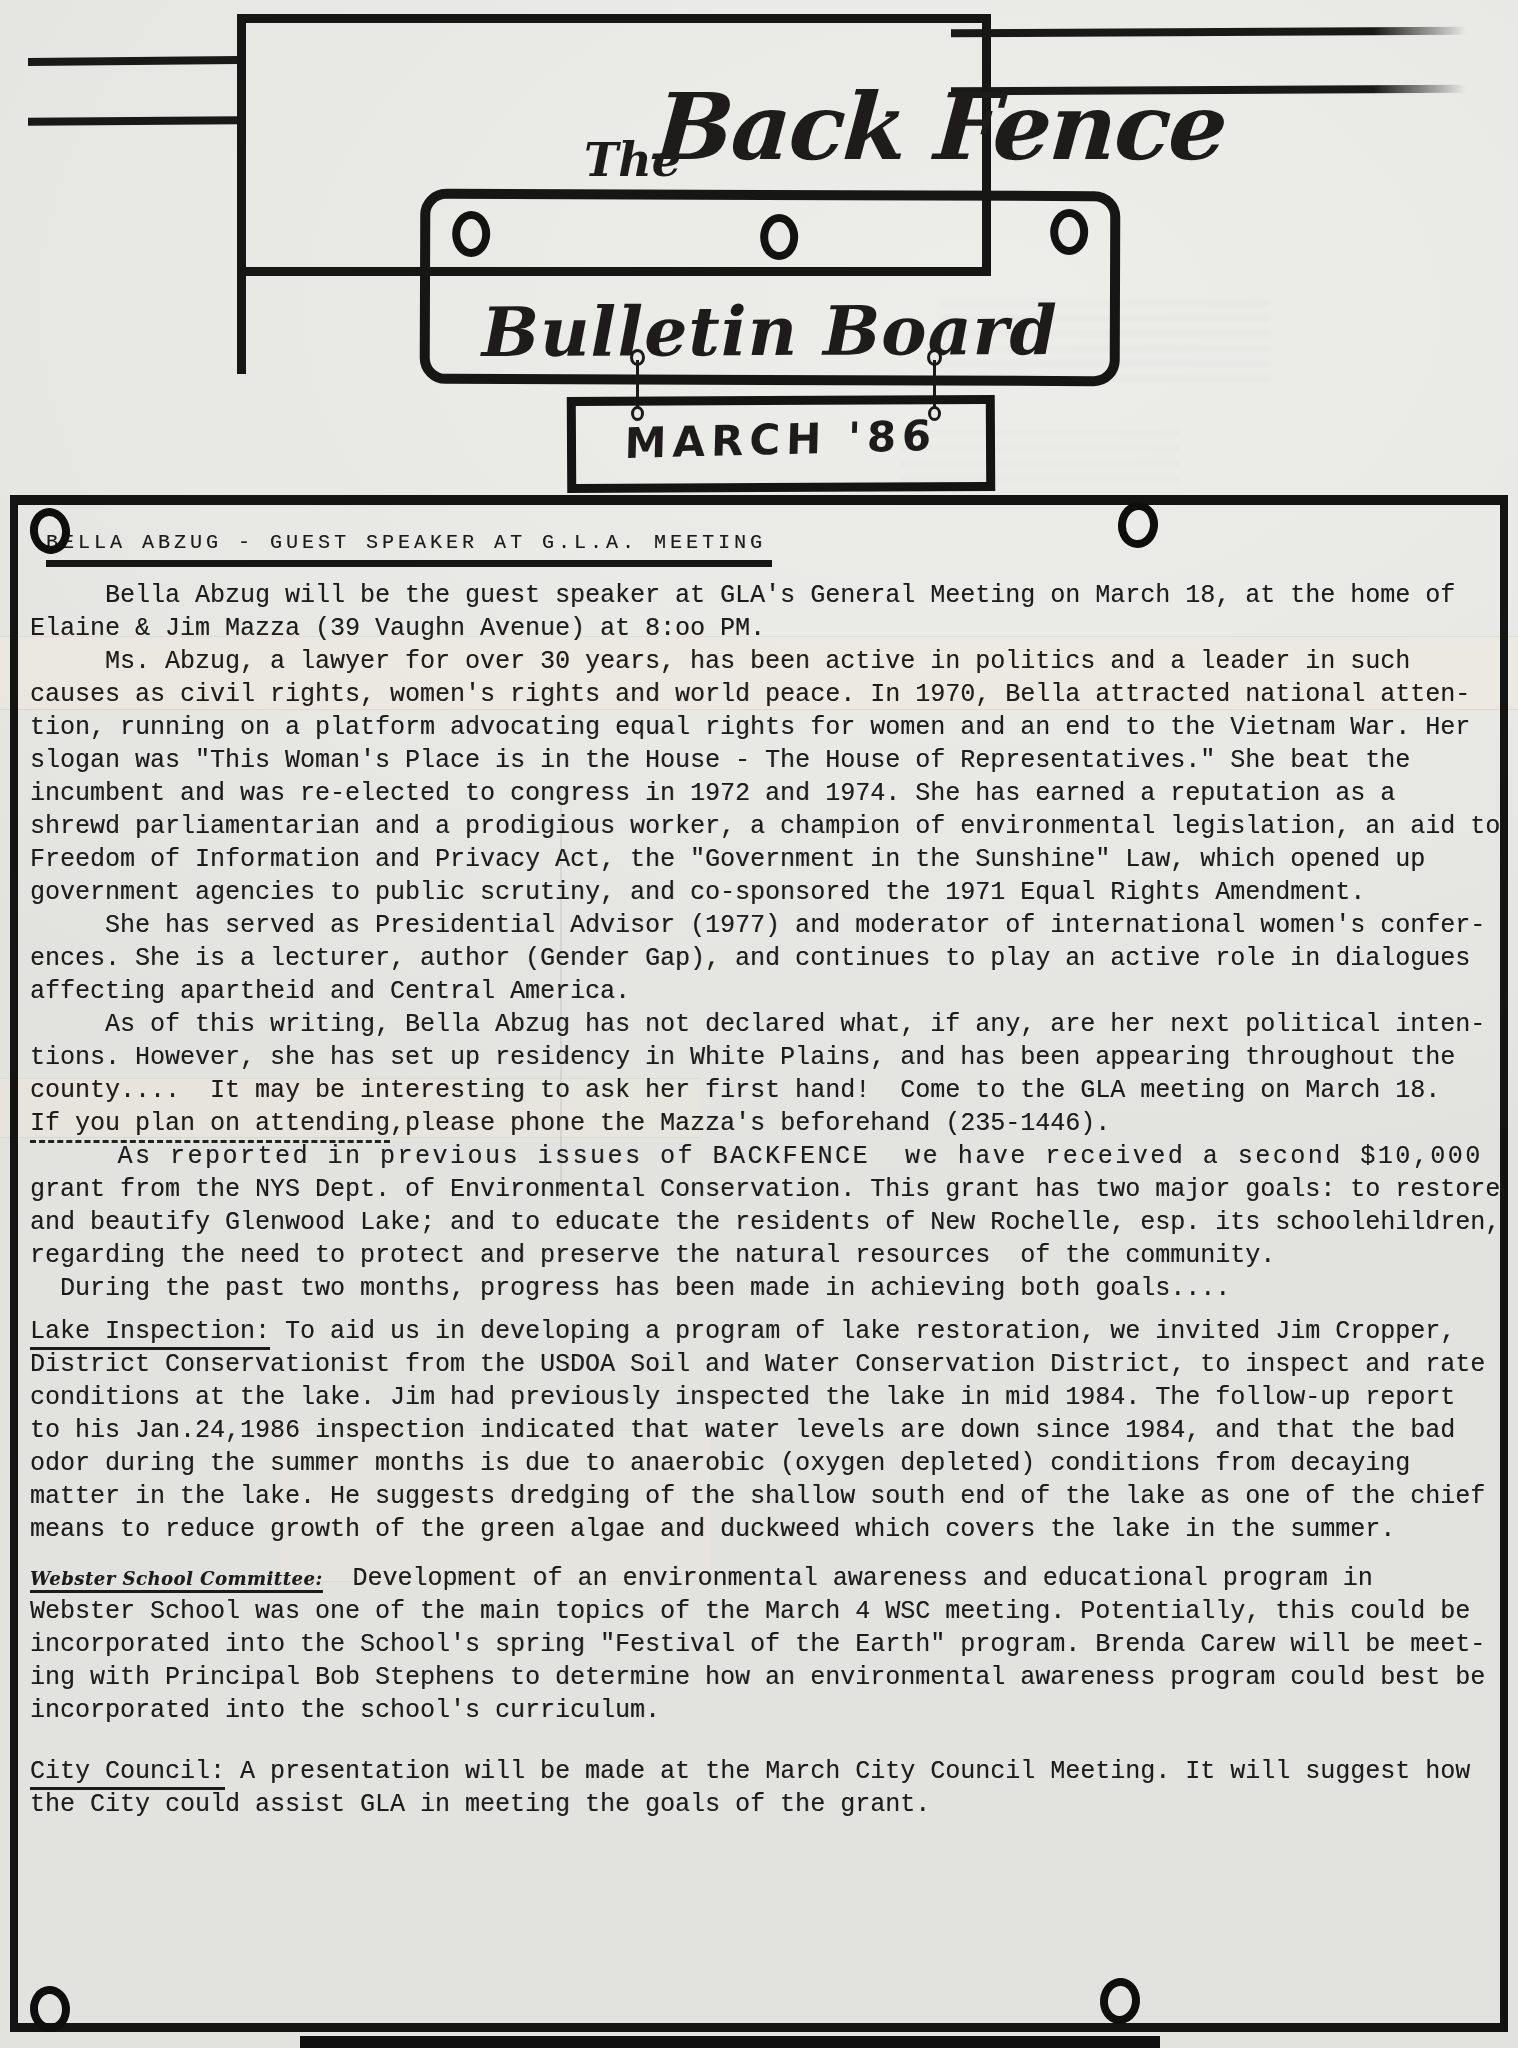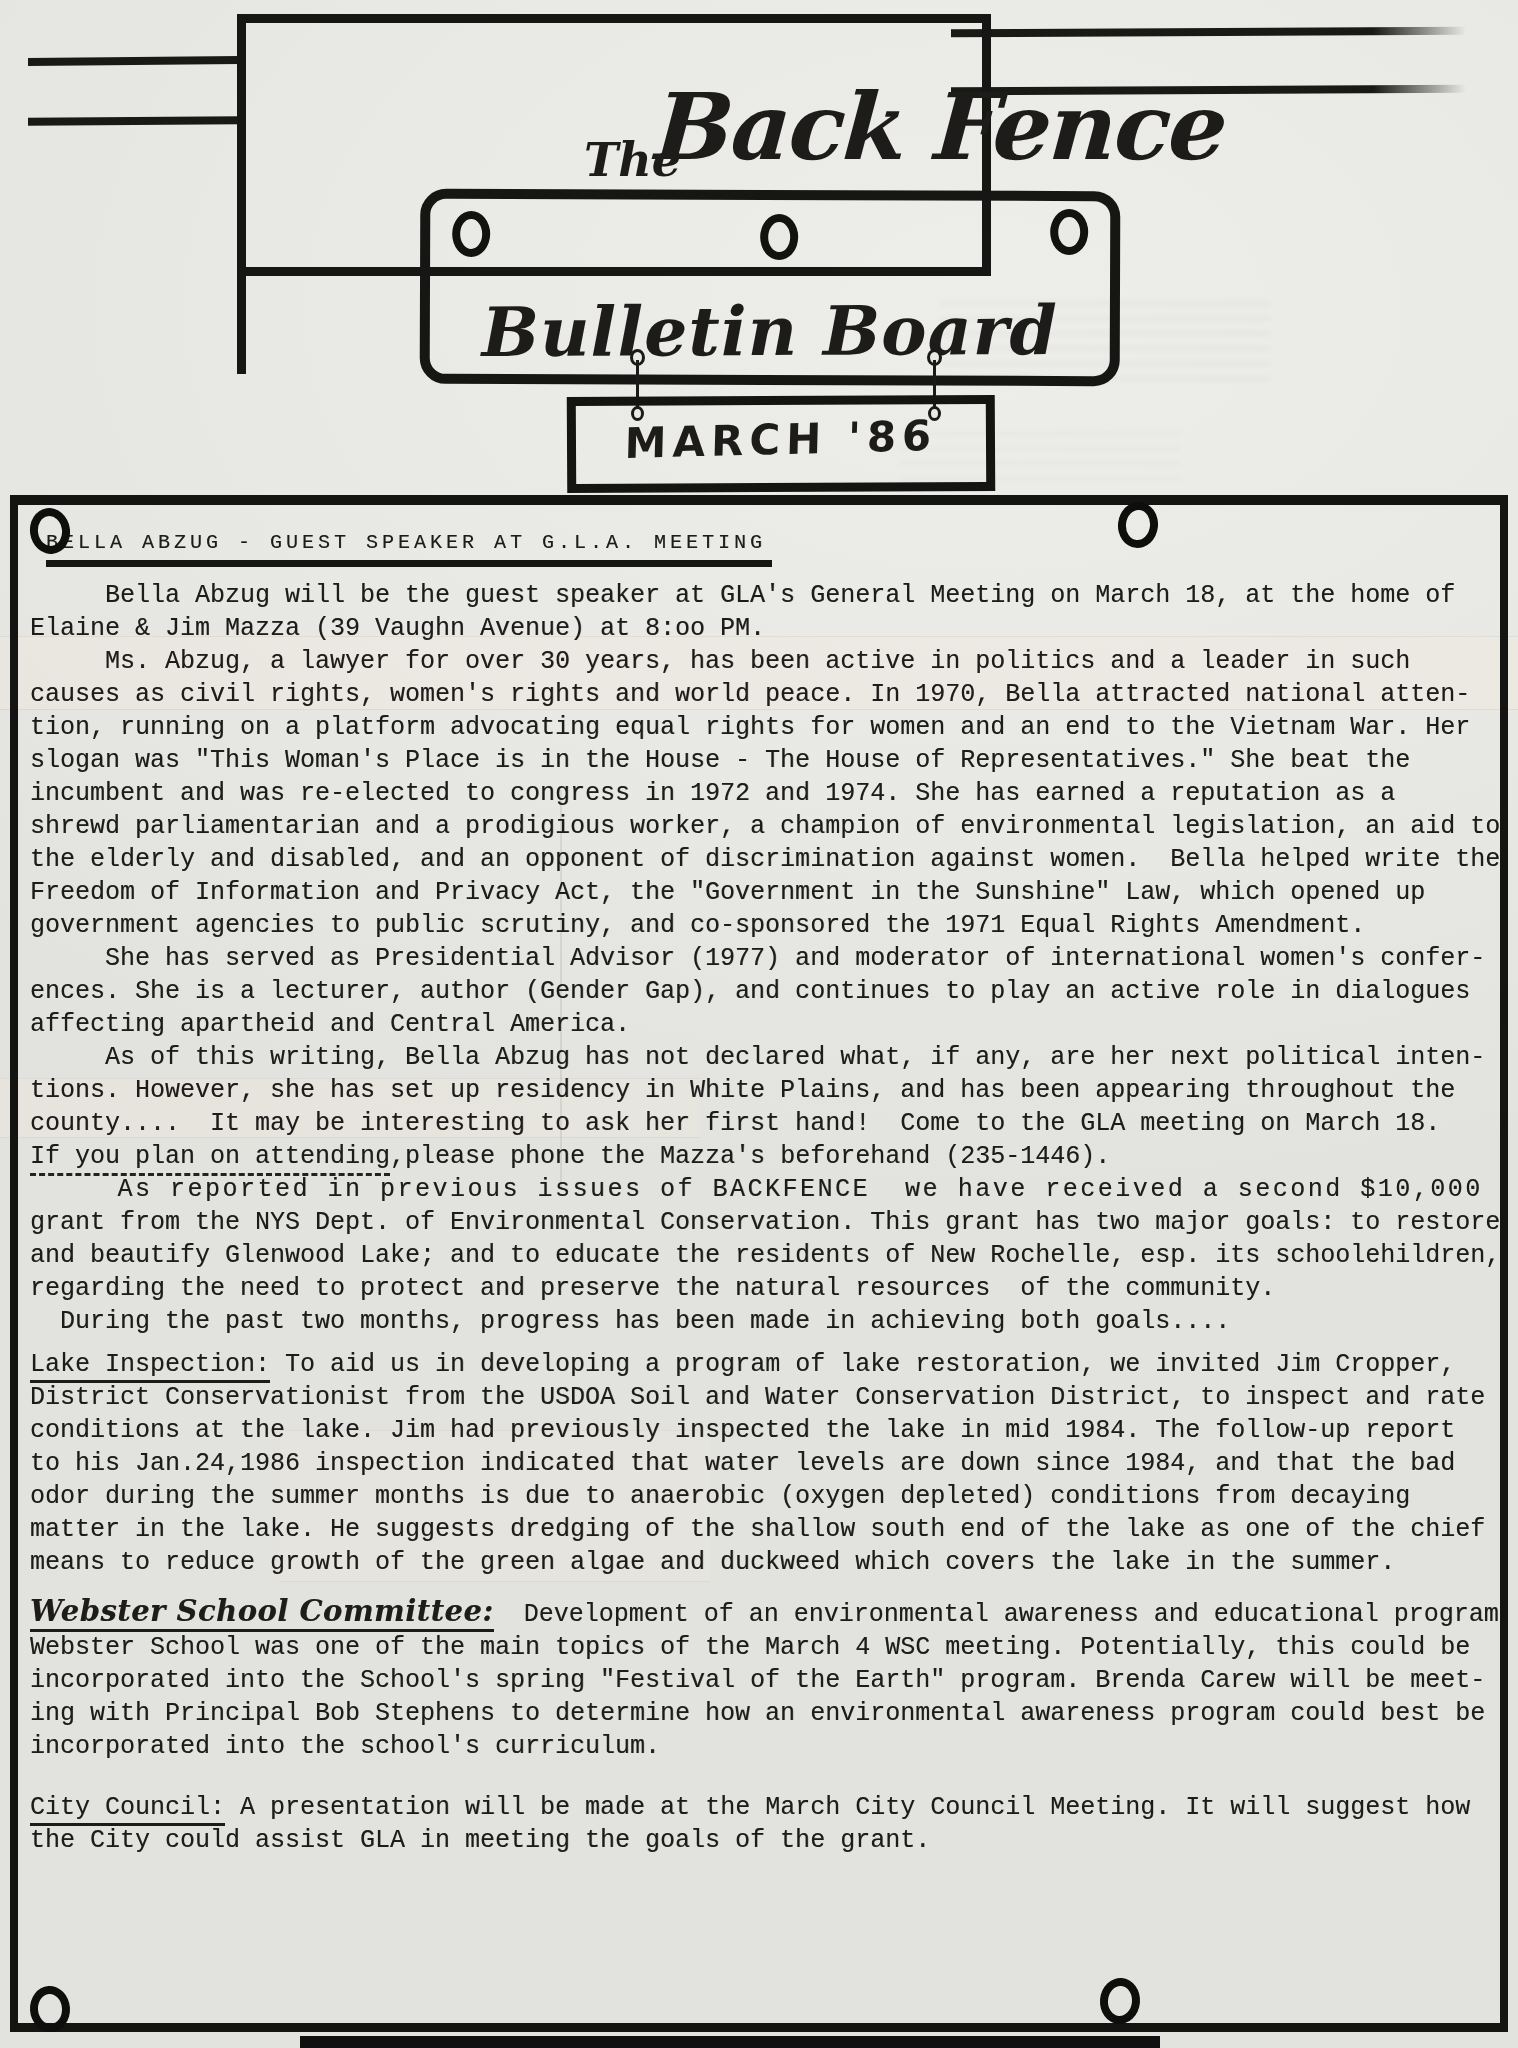--- a/index.html
+++ b/index.html
@@ -41,21 +41,21 @@
   .ring{position:absolute;width:24px;height:30px;border:8px solid #0e0e0d;border-radius:50%;background:transparent;}
   .tline{white-space:pre;font-size:25px;line-height:33px;text-shadow:.3px .3px 0 rgba(30,30,28,.45);}
   .tline.wide{letter-spacing:2.5px;}
   h1.art{font-size:20px;font-weight:normal;letter-spacing:4px;display:inline-block;
     border-bottom:7px solid #161615;padding:0 6px 6px 0;margin:0 0 12px 16px;
     text-shadow:.3px .3px 0 rgba(30,30,28,.45);}
   h2.art{font-size:25px;font-weight:normal;letter-spacing:4px;display:inline-block;
     border-bottom:6px solid #161615;padding:0 30px 5px 0;margin:42px 0 10px 2px;
     text-shadow:.3px .3px 0 rgba(30,30,28,.45);}
   .lbl{border-bottom:3px solid #1b1b1a;padding-bottom:1px;}
-  .lbl.hand{font-family:"DejaVu Serif",serif;font-style:italic;font-weight:600;font-size:29px;letter-spacing:.5px;}
+  .lbl.hand{font-family:"DejaVu Serif",serif;font-style:italic;font-weight:600;font-size:18px;letter-spacing:.5px;}
   .dashu{border-bottom:3px dashed #222220;padding-bottom:2px;}
   .block-lake{margin-top:10px;}
   .block-webster{margin-top:16px;}
   .block-city{margin-top:28px;}
   .sec-first{margin-top:0;}
 </style>
 </head>
 <body>
 
 <div class="page">
@@ -106,21 +106,20 @@
 
     <div>
         <div class="tline">     Bella Abzug will be the guest speaker at GLA's General Meeting on March 18, at the home of</div>
         <div class="tline">Elaine &amp; Jim Mazza (39 Vaughn Avenue) at 8:oo PM.</div>
         <div class="tline">     Ms. Abzug, a lawyer for over 30 years, has been active in politics and a leader in such</div>
         <div class="tline">causes as civil rights, women's rights and world peace. In 1970, Bella attracted national atten-</div>
         <div class="tline">tion, running on a platform advocating equal rights for women and an end to the Vietnam War. Her</div>
         <div class="tline">slogan was "This Woman's Place is in the House - The House of Representatives." She beat the</div>
         <div class="tline">incumbent and was re-elected to congress in 1972 and 1974. She has earned a reputation as a</div>
         <div class="tline">shrewd parliamentarian and a prodigious worker, a champion of environmental legislation, an aid to</div>
-        <div class="tline">the elderly and disabled, and an opponent of discrimination against women.  Bella helped write the</div>
         <div class="tline">Freedom of Information and Privacy Act, the "Government in the Sunshine" Law, which opened up</div>
         <div class="tline">government agencies to public scrutiny, and co-sponsored the 1971 Equal Rights Amendment.</div>
         <div class="tline">     She has served as Presidential Advisor (1977) and moderator of international women's confer-</div>
         <div class="tline">ences. She is a lecturer, author (Gender Gap), and continues to play an active role in dialogues</div>
         <div class="tline">affecting apartheid and Central America.</div>
         <div class="tline">     As of this writing, Bella Abzug has not declared what, if any, are her next political inten-</div>
         <div class="tline">tions. However, she has set up residency in White Plains, and has been appearing throughout the</div>
         <div class="tline">county....  It may be interesting to ask her first hand!  Come to the GLA meeting on March 18.</div>
       </div>
     <div class="tline"><span class="dashu">If you plan on attending</span><span>,please phone the Mazza's beforehand (235-1446).</span></div>

